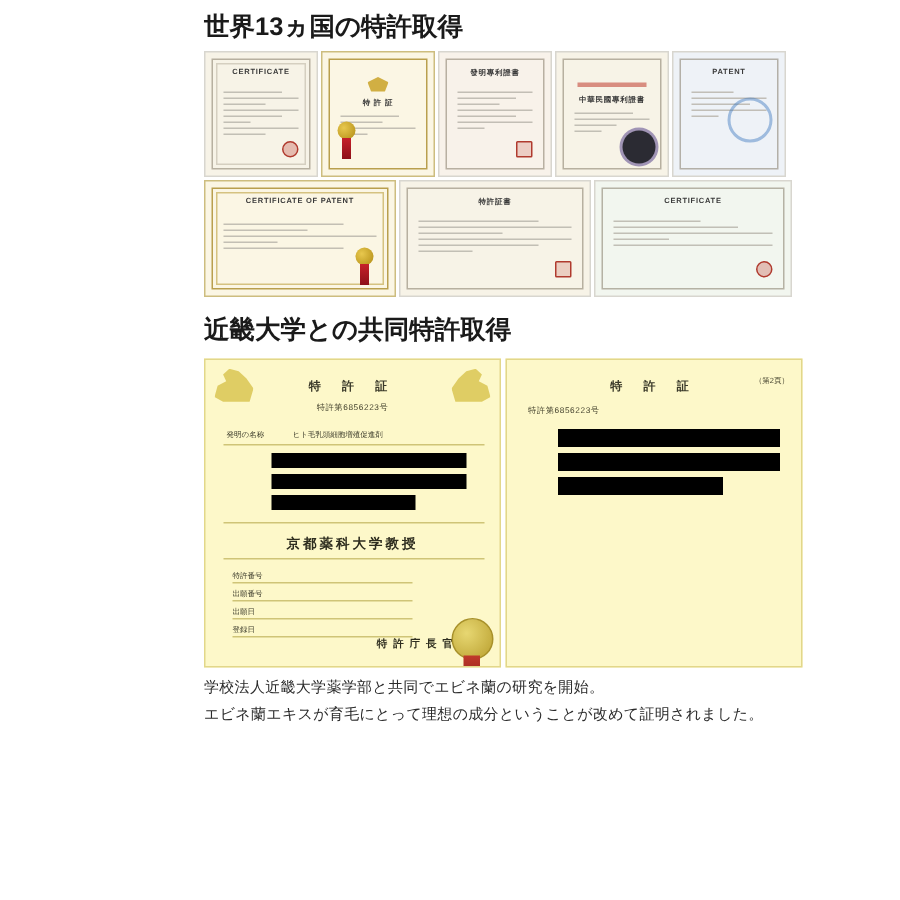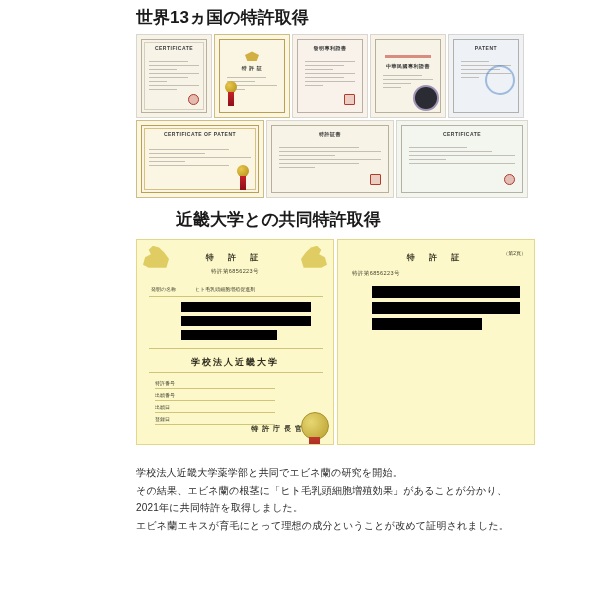--- a/index.html
+++ b/index.html
@@ -31,21 +31,20 @@
     font-weight: bold;
     letter-spacing: 0px;
     margin: 0;
     padding: 8px 0 6px 0;
     line-height: 1.2;
     color: #1a1a1a;
   }
   h2.section-title.second {
     padding-top: 10px;
     padding-bottom: 6px;
-    margin-left: 40px;
   }
 
   
   .cert-row {
     display: flex;
     gap: 2px;
     margin-bottom: 2px;
   }
   .cert {
     position: relative;
@@ -159,21 +158,21 @@
   }
 
   
   .para {
     font-size: 10px;
     line-height: 1.65;
     margin: 7px 0 0 0;
     letter-spacing: 0.2px;
     color: #2b2b2b;
   }
-  .para.tight { margin-top: 20px; }
+  .para.tight { margin-top: 6px; }
   .para p { margin: 0; }
 
   
   .patent-row {
     display: flex;
     gap: 3px;
     margin-top: 2px;
   }
   .patent {
     position: relative;
@@ -393,21 +392,21 @@
 
         <div class="p-text" style="left:14px;top:46px">発明の名称</div>
         <div class="p-text" style="left:58px;top:46px">ヒト毛乳頭細胞増殖促進剤</div>
         <div class="p-line" style="left:12px;width:174px;top:56px"></div>
 
         <div class="redact" style="left:44px;top:62px;width:130px;height:10px"></div>
         <div class="redact" style="left:44px;top:76px;width:130px;height:10px"></div>
         <div class="redact" style="left:44px;top:90px;width:96px;height:10px"></div>
 
         <div class="p-line" style="left:12px;width:174px;top:108px"></div>
-        <div class="p-name" style="top:116px">学校法人近畿大学</div>
+        <div class="p-name" style="top:116px">京都薬科大学教授</div>
         <div class="p-line" style="left:12px;width:174px;top:132px"></div>
 
         <div class="p-text" style="left:18px;top:140px">特許番号</div>
         <div class="p-text" style="left:18px;top:152px">出願番号</div>
         <div class="p-text" style="left:18px;top:164px">出願日</div>
         <div class="p-text" style="left:18px;top:176px">登録日</div>
         <div class="p-line" style="left:18px;width:120px;top:148px"></div>
         <div class="p-line" style="left:18px;width:120px;top:160px"></div>
         <div class="p-line" style="left:18px;width:120px;top:172px"></div>
         <div class="p-line" style="left:18px;width:120px;top:184px"></div>
@@ -424,21 +423,17 @@
         <div class="redact" style="left:34px;top:46px;width:148px;height:12px"></div>
         <div class="redact" style="left:34px;top:62px;width:148px;height:12px"></div>
         <div class="redact" style="left:34px;top:78px;width:110px;height:12px"></div>
       </div>
     </div>
 
     <div class="para tight">
       <p style="white-space:pre-line">学校法人近畿大学薬学部と共同でエビネ蘭の研究を開始。</p>
     </div>
     <div class="para" style="margin-top:2px">
-      <p style="white-space:pre-line">その結果、エビネ蘭の根茎に「ヒト毛乳頭細胞増殖効果」があることが分かり、
-2021年に共同特許を取得しました。</p>
-    </div>
-    <div class="para" style="margin-top:2px">
       <p style="white-space:pre-line">エビネ蘭エキスが育毛にとって理想の成分ということが改めて証明されました。</p>
     </div>
 
   </div>
 </div>
 
 </body></html>

